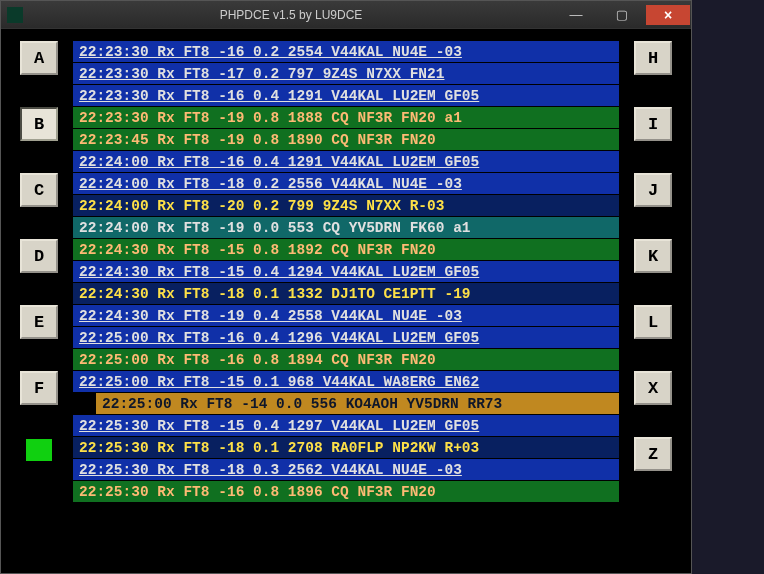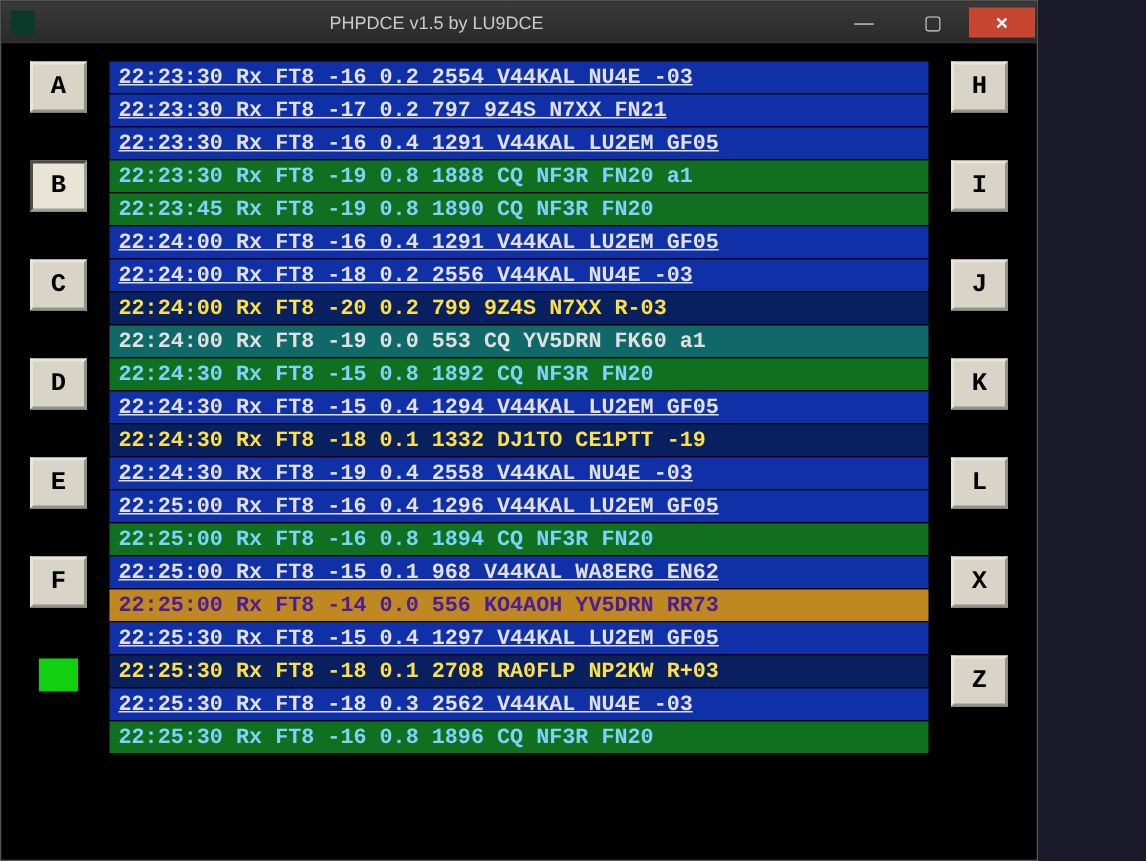--- a/index.html
+++ b/index.html
@@ -103,24 +103,24 @@
 .log-row {
   height: 22px;
   line-height: 22px;
   font-size: 14.5px;
   font-weight: bold;
   white-space: pre;
   padding-left: 6px;
   border-bottom: 1px solid #000;
 }
 .c-blue   { background: #1030a8; color: #e0e0e0; text-decoration: underline; }
-.c-green  { background: #107020; color: #7dd3fc; }
+.c-green  { background: #107020; color: #fdba74; }
 .c-teal   { background: #106868; color: #e0e0e0; }
 .c-navy   { background: #082060; color: #fde047; }
-.c-gold   { background: #c08820; color: #4c1d95; }
+.c-gold   { background: #c08820; color: #0f172a; margin-left: 23px; }
 </style>
 </head>
 <body>
 
 <div class="window">
 
   <div class="titlebar">
     <span class="titlebar-icon"></span>
     <span class="titlebar-title">PHPDCE v1.5 by LU9DCE</span>
     <div class="titlebar-btns">

